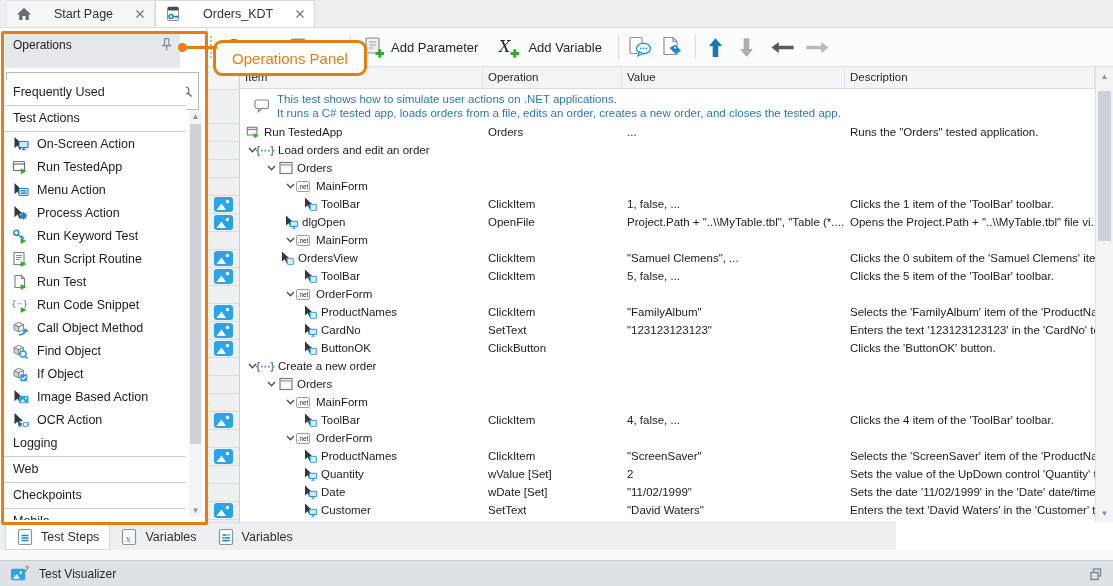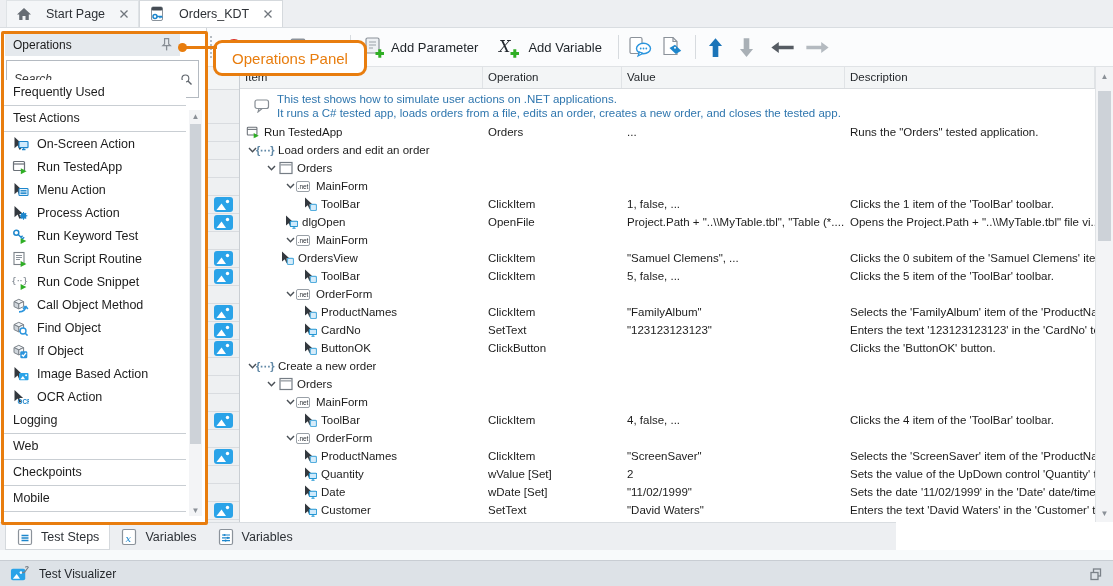--- a/index.html
+++ b/index.html
@@ -10,40 +10,40 @@
   .t16{width:16px;height:16px}.t10{width:10px;height:10px}
   .s17{width:18px;height:16px;margin-right:8px}
   .g14{width:14px;height:14px;margin-right:4px}
   .g10{width:13px;height:10px;margin-right:1px}
   .g15{width:16px;height:14px;margin-right:7px}
   .v18{width:19px;height:15px}
 
   
   .tabbar{position:absolute;left:0;top:0;width:1113px;height:28px;background:#edeff2;
           border-bottom:1px solid #d9dde1;display:flex;align-items:flex-end;padding-left:6px;box-sizing:border-box;}
-  .tab{height:27px;display:flex;align-items:center;gap:14px;padding:0 9px;font-size:12.5px;color:#2d3136;box-sizing:border-box;}
+  .tab{height:27px;display:flex;align-items:center;gap:22px;padding:0 9px;font-size:12.5px;color:#2d3136;box-sizing:border-box;}
   .tab.inactive{background:#f4f6f8;border:1px solid #dfe3e6;border-bottom:none;}
   .tab.active{background:#fff;border:1px solid #d5d9dd;border-bottom:none;position:relative;z-index:2;}
 
   
   .toolbar{position:absolute;left:207px;top:28px;width:906px;height:39px;background:#fbfcfd;
            border-bottom:1px solid #e0e3e6;display:flex;align-items:center;box-sizing:border-box;}
   .grip{width:3px;height:22px;border-left:2px dotted #b6bcc2;margin-left:3px;}
   .tbtn{display:flex;align-items:center;gap:6px;padding:3px 4px;border-radius:3px;font-size:13px;color:#1f2429;}
   .tsep{width:1px;height:24px;background:#d7dbdf;}
   .i20{width:20px;height:20px}.i22{width:22px;height:22px}.i24{width:24px;height:22px}
   .au{width:15px;height:21px}.ah{width:25px;height:13px}
 
   
   .opspanel{position:absolute;left:0;top:28px;width:207px;height:494px;background:#fff;
             border-right:1px solid #cfd3d7;box-sizing:border-box;}
   .ops-outline{position:absolute;left:1px;top:31px;width:201px;height:488px;border:3px solid #e87d0e;
                border-radius:2px;pointer-events:none;z-index:30;}
   .ops-header{margin:5px 26px 0 5px;height:23px;background:#e5e9ed;display:flex;align-items:center;
-              padding:0 6px 0 8px;font-size:12px;justify-content:space-between;}
+              padding:0 6px 12px 8px;font-size:12px;justify-content:space-between;}
   .pinbox{width:15px;height:15px}
   .ops-search{margin:4px 7px 0 6px;height:20px;border:1px solid #b4bac1;background:#fff;display:flex;
               align-items:center;padding:8px 5px;}
   .ops-search input{flex:1;border:none;outline:none;font-family:"Liberation Sans",sans-serif;
                     font-size:12px;font-style:italic;color:#333;background:transparent;}
   .ops-search input::placeholder{font-style:italic;color:#3a3a3a;opacity:1;}
   .sic{width:13px;height:13px}
   .ops-list{position:absolute;left:2px;top:52px;width:184px;bottom:2px;overflow:hidden;}
   .ops-cat{height:25px;line-height:25px;padding-left:11px;font-size:12.5px;border-bottom:1px solid #c9ced3;background:#fff;}
   .ops-cat + .ops-cat{border-top:none;}
@@ -292,20 +292,30 @@
             <svg viewBox="0 0 16 16">
               <rect x="2" y="1.5" width="10" height="12" fill="#fff" stroke="#7a8188" stroke-width="1.1"></rect>
               <path d="M4 4.5 H10 M4 6.5 H10 M4 8.5 H8" stroke="#8b929a" stroke-width="1"></path>
               <path d="M8.6 10 L14.4 13 L8.6 16 Z" fill="#2fae24"></path>
             </svg>
           </span>
           <span>Run Script Routine</span>
         </div>
         <div class="ops-item">
           <span class="ic s17">
+            <svg viewBox="0 0 16 16">
+              <path d="M3 1.5 H9.5 L12.5 4.5 V13.5 H3 Z" fill="#fff" stroke="#7a8188" stroke-width="1.1"></path>
+              <path d="M9.5 1.5 V4.5 H12.5" fill="none" stroke="#7a8188" stroke-width="1.1"></path>
+              <path d="M8.6 10 L14.4 13 L8.6 16 Z" fill="#2fae24"></path>
+            </svg>
+          </span>
+          <span>Run Test</span>
+        </div>
+        <div class="ops-item">
+          <span class="ic s17">
             <svg viewBox="0 0 18 16">
               <text x="0" y="10" font-size="9" fill="#6d7680" font-family="DejaVu Sans">{⋅⋅}</text>
               <path d="M9.6 10 L15.4 13 L9.6 16 Z" fill="#2fae24"></path>
             </svg>
           </span>
           <span>Run Code Snippet</span>
         </div>
         <div class="ops-item">
           <span class="ic s17">
             <svg viewBox="0 0 16 16">

